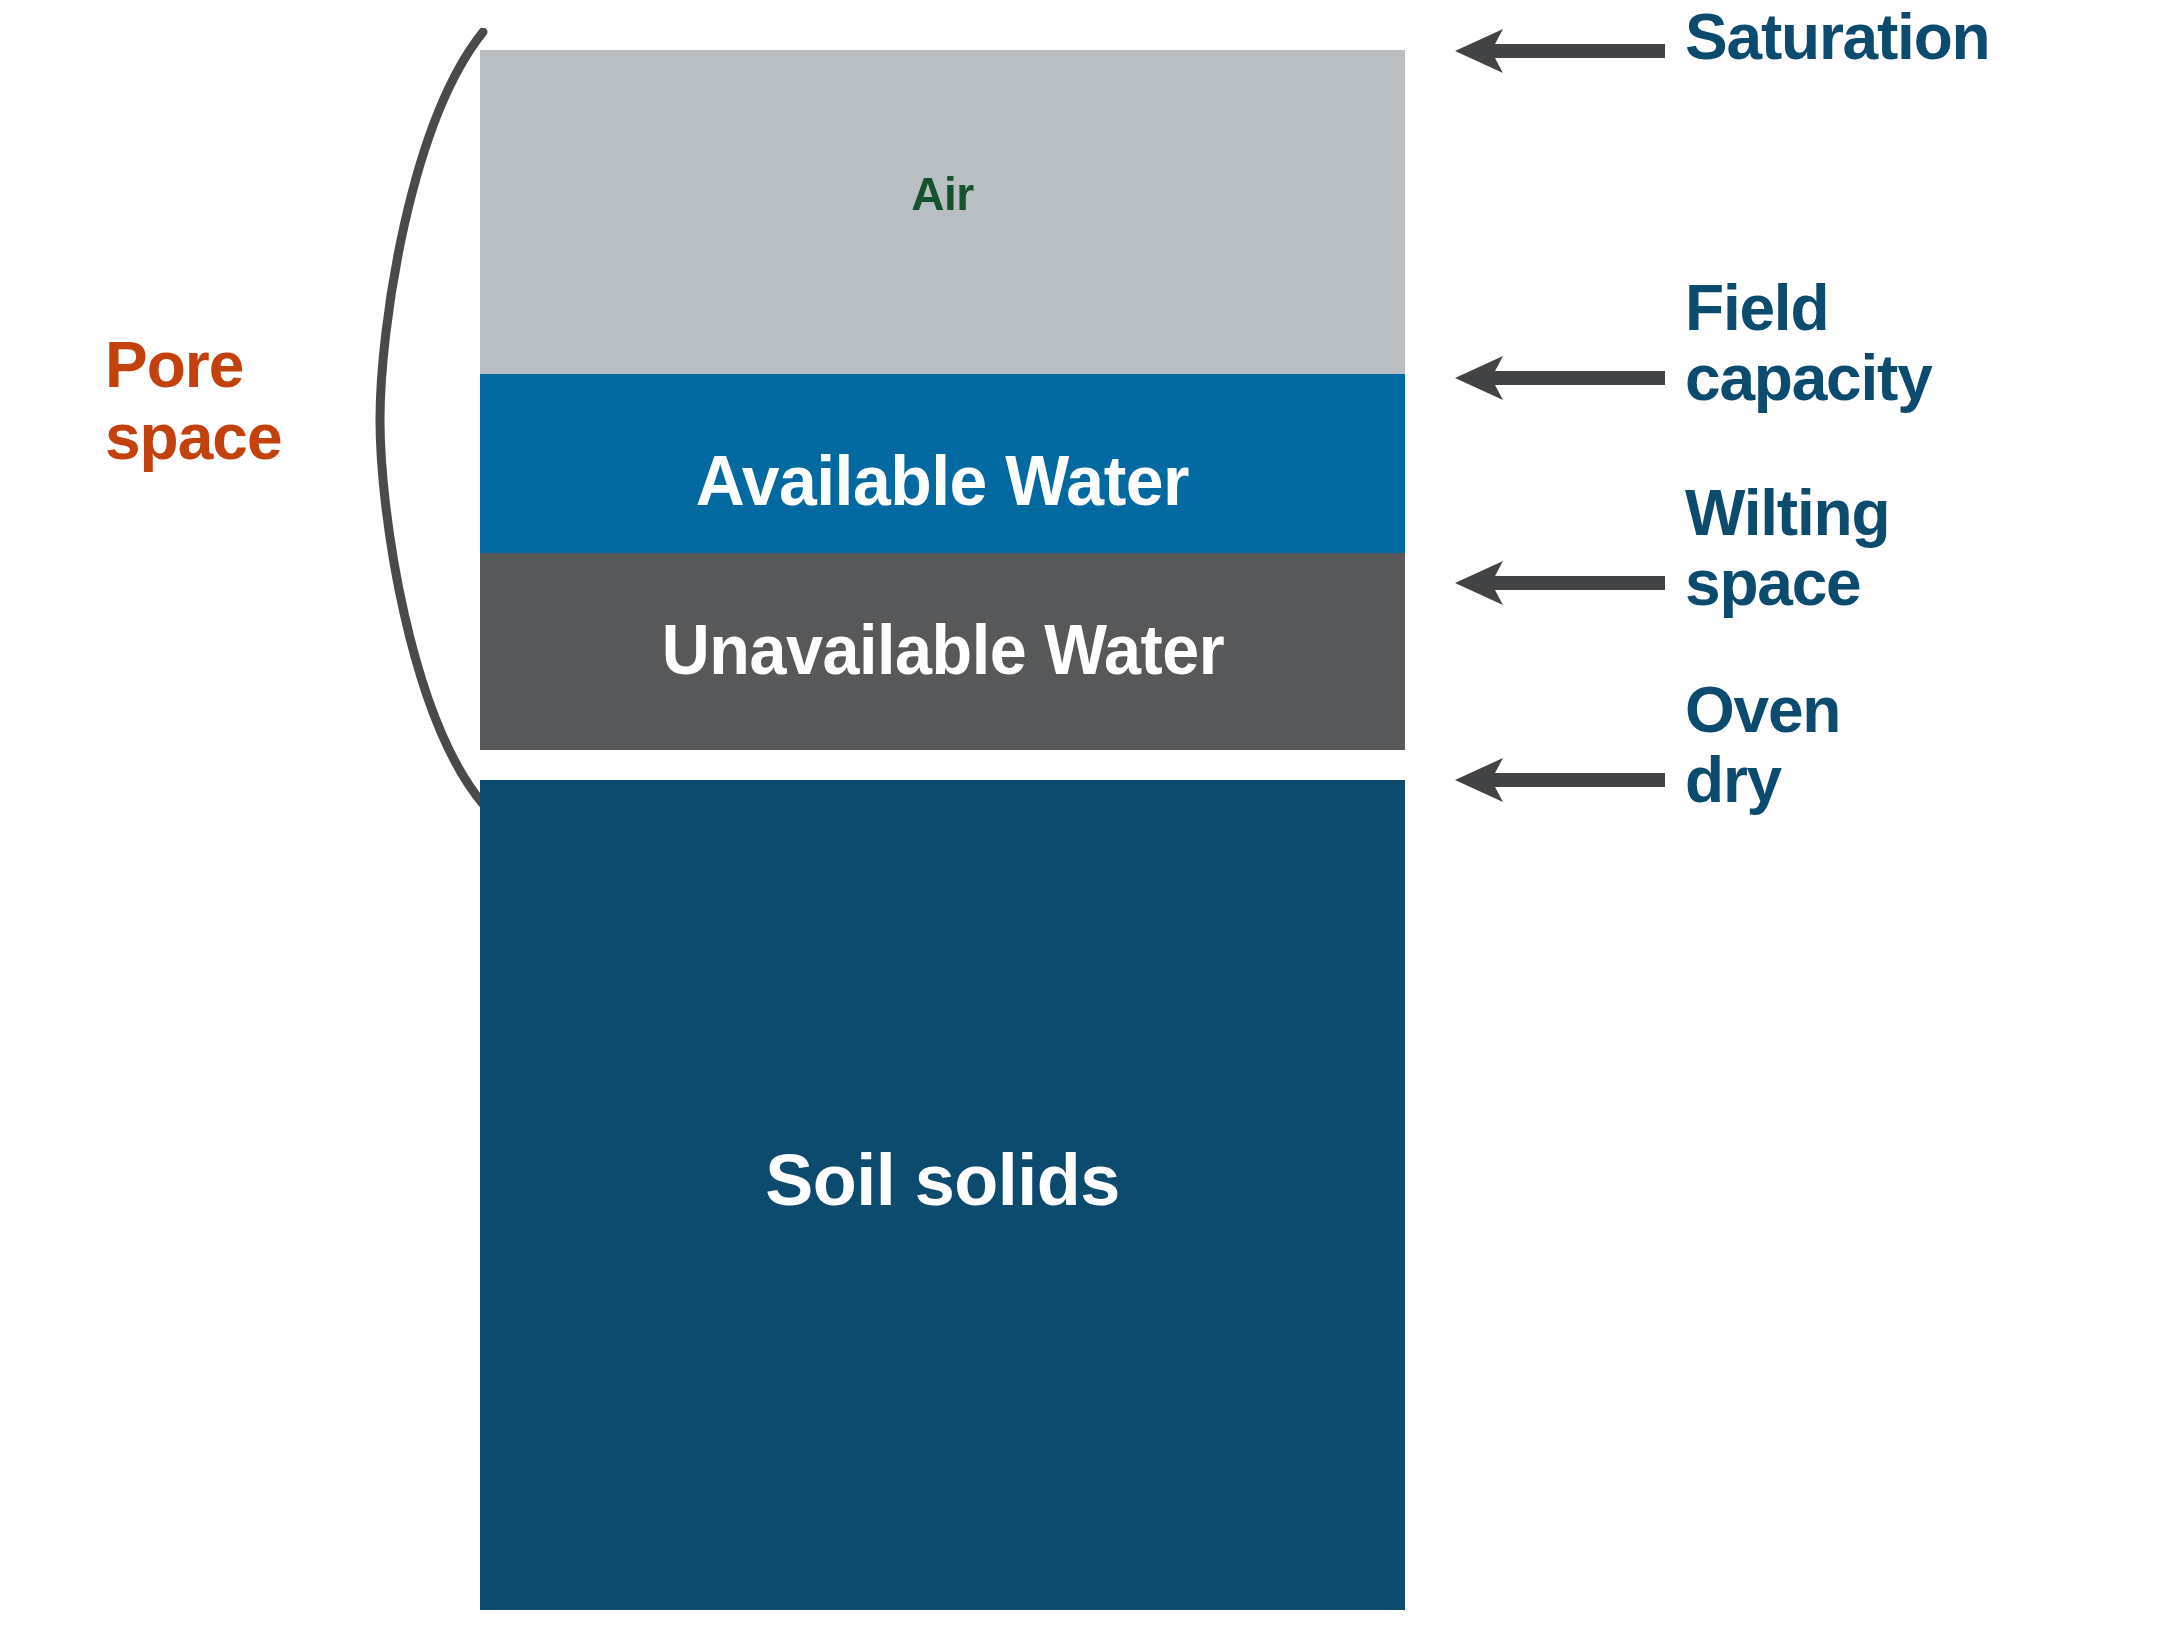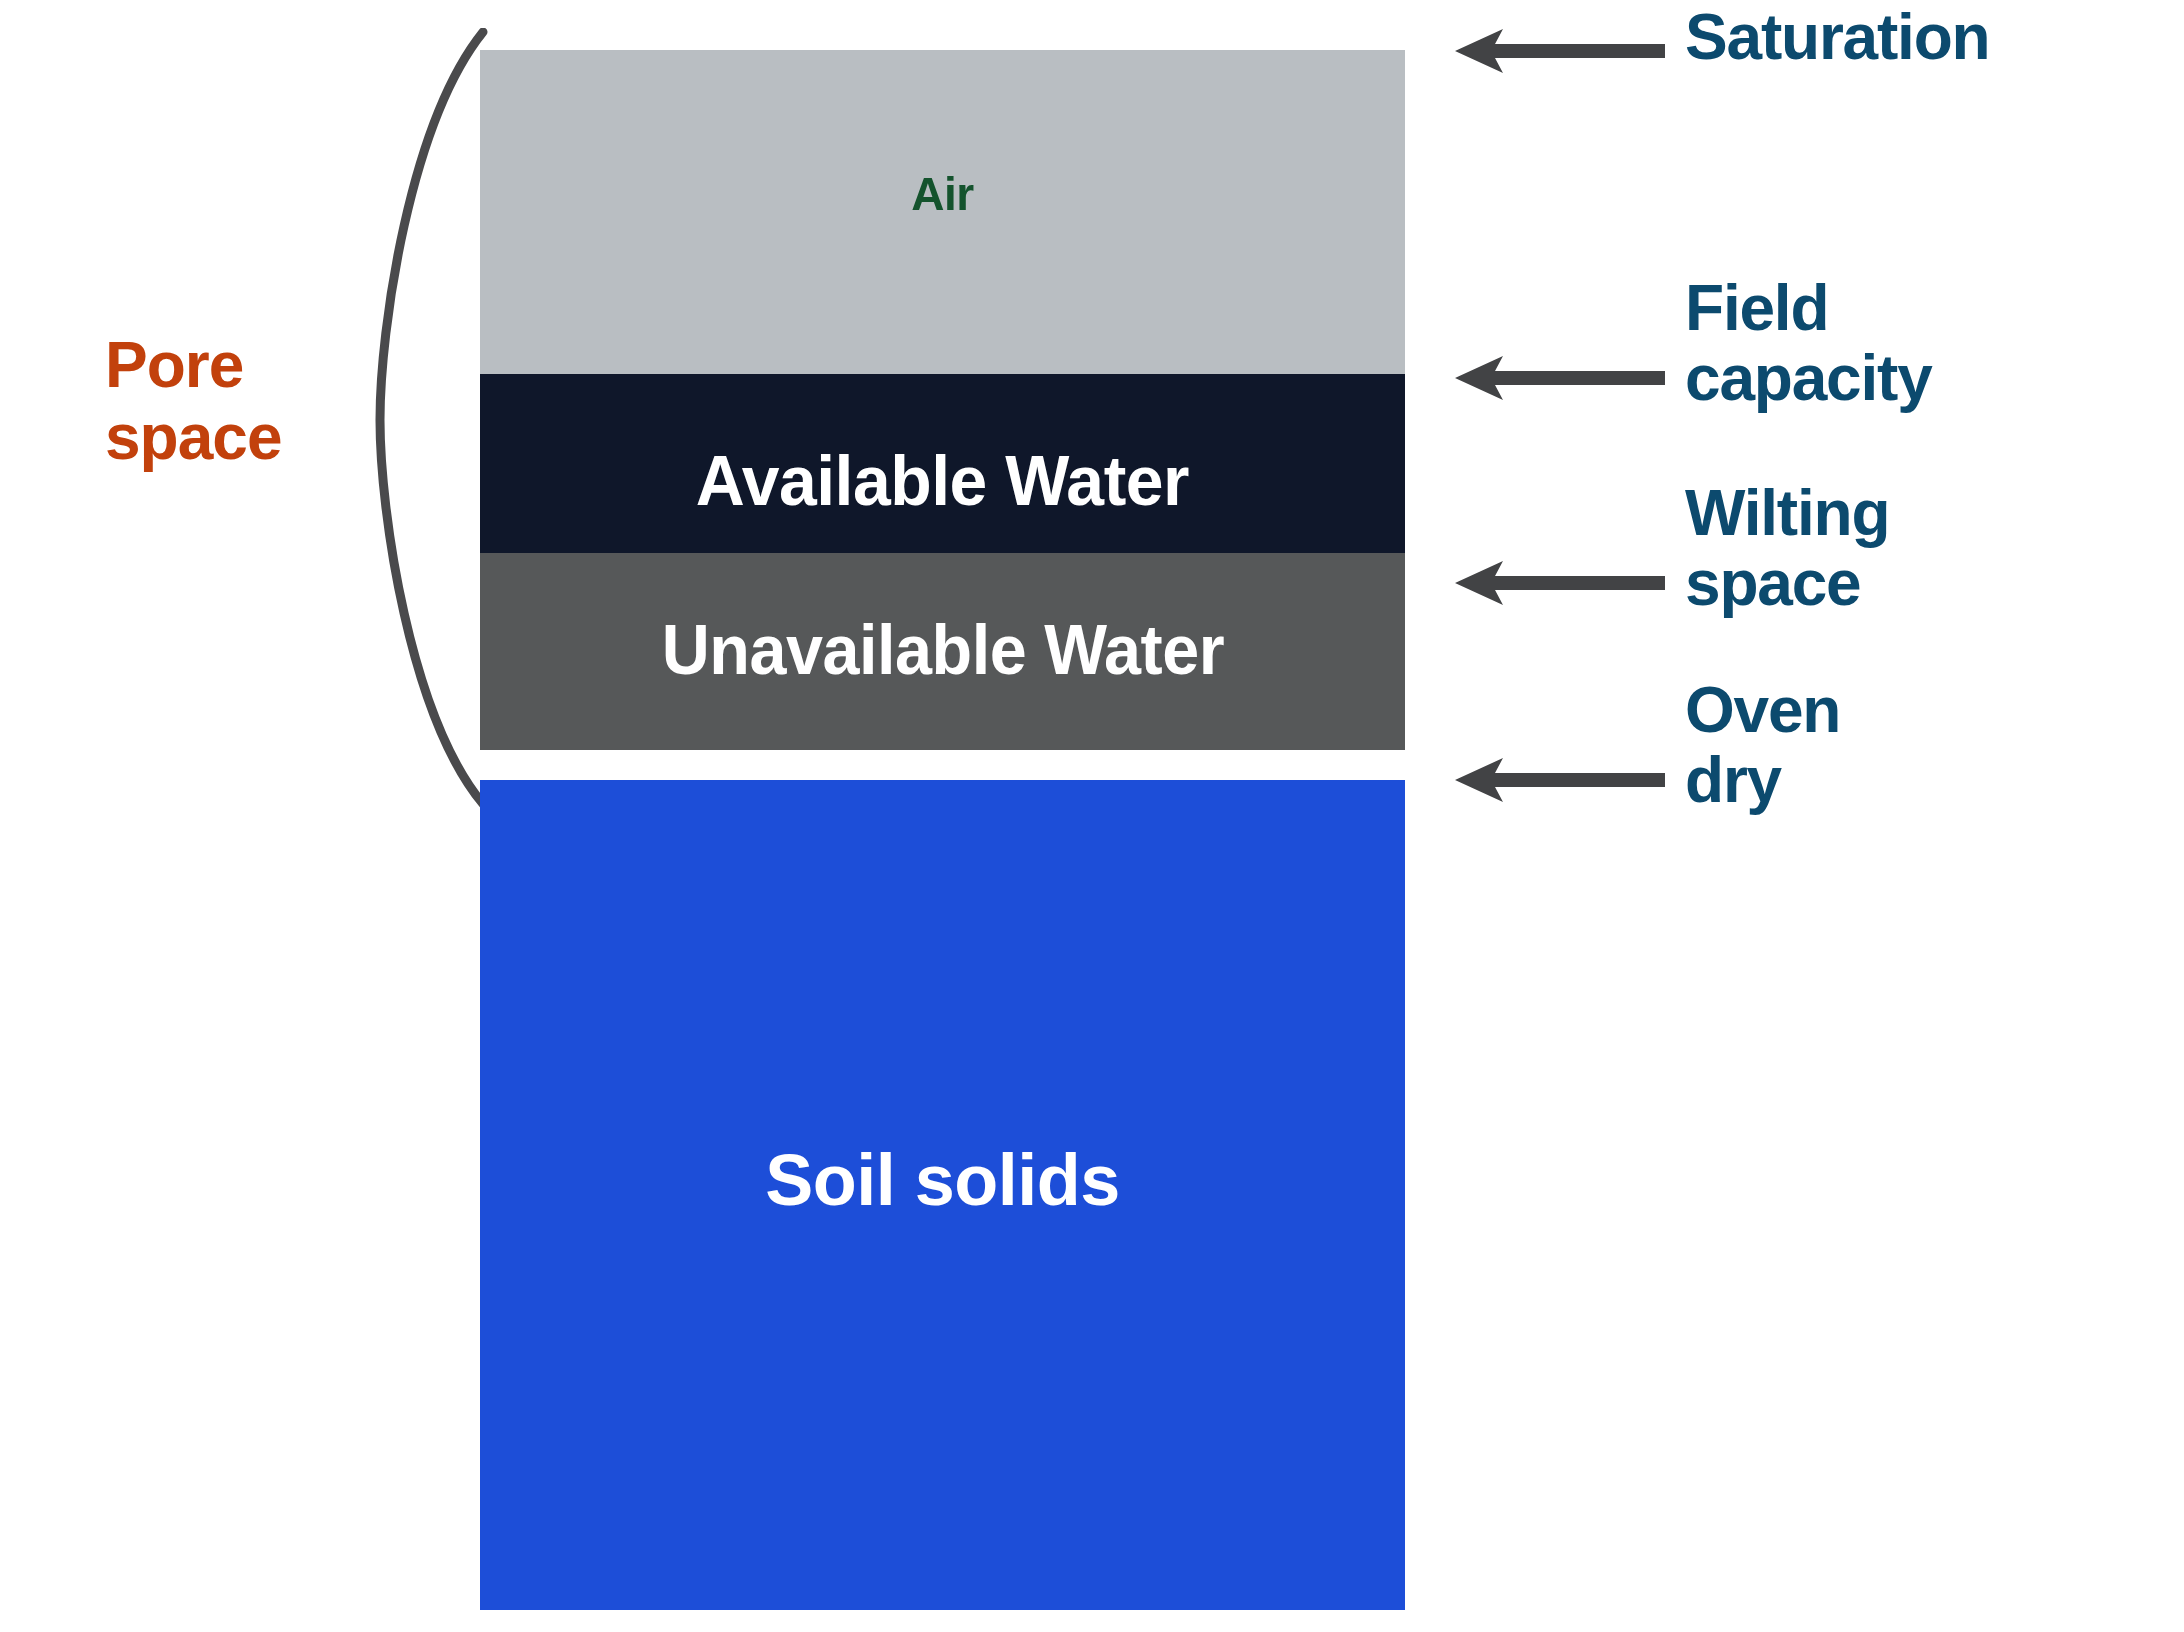--- a/index.html
+++ b/index.html
@@ -31,23 +31,23 @@
     box-sizing: border-box;
   }
   .band-label {
     font-weight: 700;
     letter-spacing: -0.5px;
     white-space: nowrap;
     line-height: 1;
   }
 
   #band-air        { top: 50px;  height: 324px; background: #b9bec2; }
-  #band-available  { top: 374px; height: 209px; background: #0f172a; }
+  #band-available  { top: 374px; height: 209px; background: #0369a1; }
   #band-unavailable{ top: 553px; height: 197px; background: #565859; }
-  #band-solids     { top: 780px; height: 830px; background: #1d4ed8; }
+  #band-solids     { top: 780px; height: 830px; background: #0c4a6e; }
 
   #label-air {
     color: #14532d;
     font-size: 46px;
     transform: translateY(-18px);
   }
   #label-available {
     color: #ffffff;
     font-size: 70px;
     transform: scaleX(0.97) translateY(2px);

